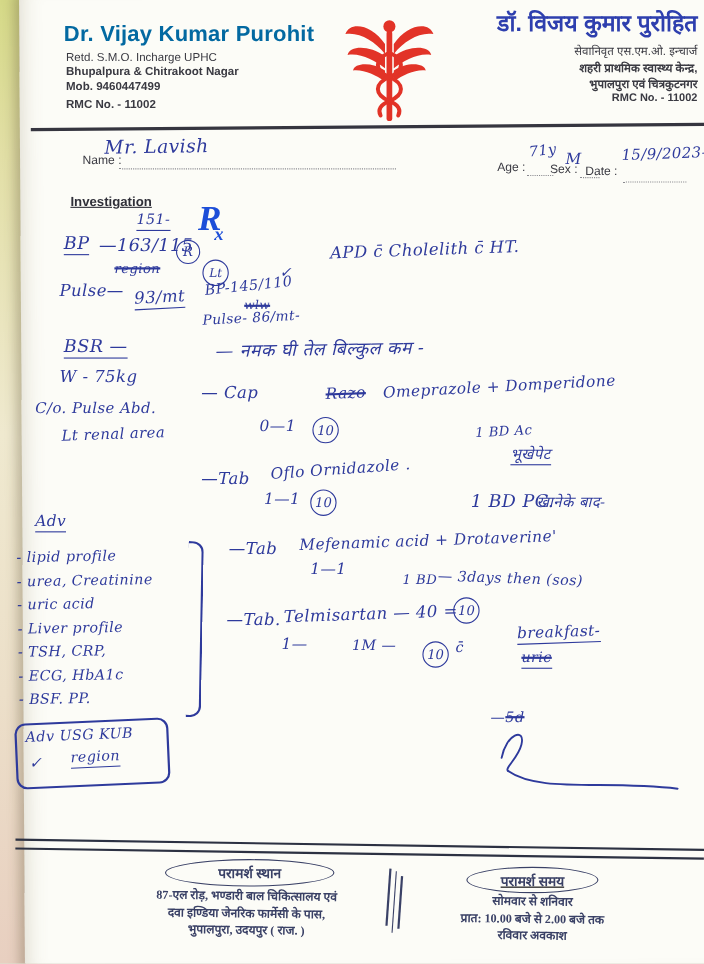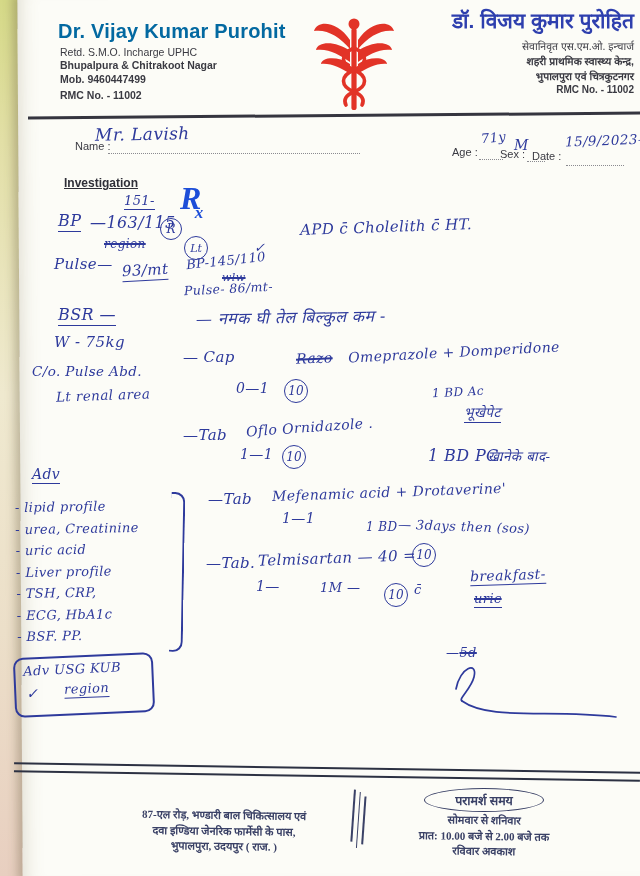--- a/index.html
+++ b/index.html
@@ -166,33 +166,36 @@
     </span>
     <svg class="abs" style="left:430px;top:655px;" width="195" height="75" viewBox="0 0 195 75">
       <g fill="none" stroke="#2e3a9c" stroke-width="1.7" stroke-linecap="round">
         <path d="M26,34 C30,12 48,6 44,22 C41,34 28,44 32,46"></path>
         <path d="M32,46 C60,66 120,54 186,62"></path>
       </g>
     </svg>
 
     <div class="abs" style="left:14px;top:767px;width:626px;height:6px;border-top:2px solid #2c3142;border-bottom:2px solid #2c3142;transform:rotate(0.85deg);"></div>
 
+    <div class="abs oval" style="left:150px;top:781px;width:152px;height:23px;">
+      <span class="ftr" style="font-size:12.5px;font-weight:bold;">परामर्श स्थान</span>
+    </div>
     <div class="abs ftr center" style="left:66px;top:808px;width:316px;font-size:11px;line-height:15.5px;font-weight:bold;transform:rotate(0.8deg);">
       <span style="display:block;">87-एल रोड़, भण्डारी बाल चिकित्सालय एवं</span>
       <span style="display:block;">दवा इण्डिया जेनरिक फार्मेसी के पास,</span>
       <span style="display:block;">भुपालपुरा, उदयपुर ( राज. )</span>
     </div>
 
     <div class="abs" style="left:352px;top:790px;height:56px;display:flex;gap:4px;transform:rotate(4deg);">
       <span style="width:1.6px;height:52px;background:#3a4166;display:inline-block;"></span>
       <span style="width:1.6px;height:56px;background:#3a4166;display:inline-block;margin-top:2px;"></span>
       <span style="width:1.6px;height:48px;background:#3a4166;display:inline-block;margin-top:6px;"></span>
     </div>
 
-    <div class="abs oval" style="left:424px;top:788px;width:118px;height:22px;">
+    <div class="abs oval" style="left:424px;top:788px;width:118px;height:22px;text-decoration:underline;">
       <span class="ftr" style="font-size:12.5px;font-weight:bold;">परामर्श समय</span>
     </div>
     <div class="abs ftr center" style="left:366px;top:813px;width:236px;font-size:11px;line-height:15.5px;font-weight:bold;transform:rotate(0.8deg);">
       <span style="display:block;">सोमवार से शनिवार</span>
       <span style="display:block;">प्रात: 10.00 बजे से 2.00 बजे तक</span>
       <span style="display:block;">रविवार अवकाश</span>
     </div>
   </div>
 </div>
 

